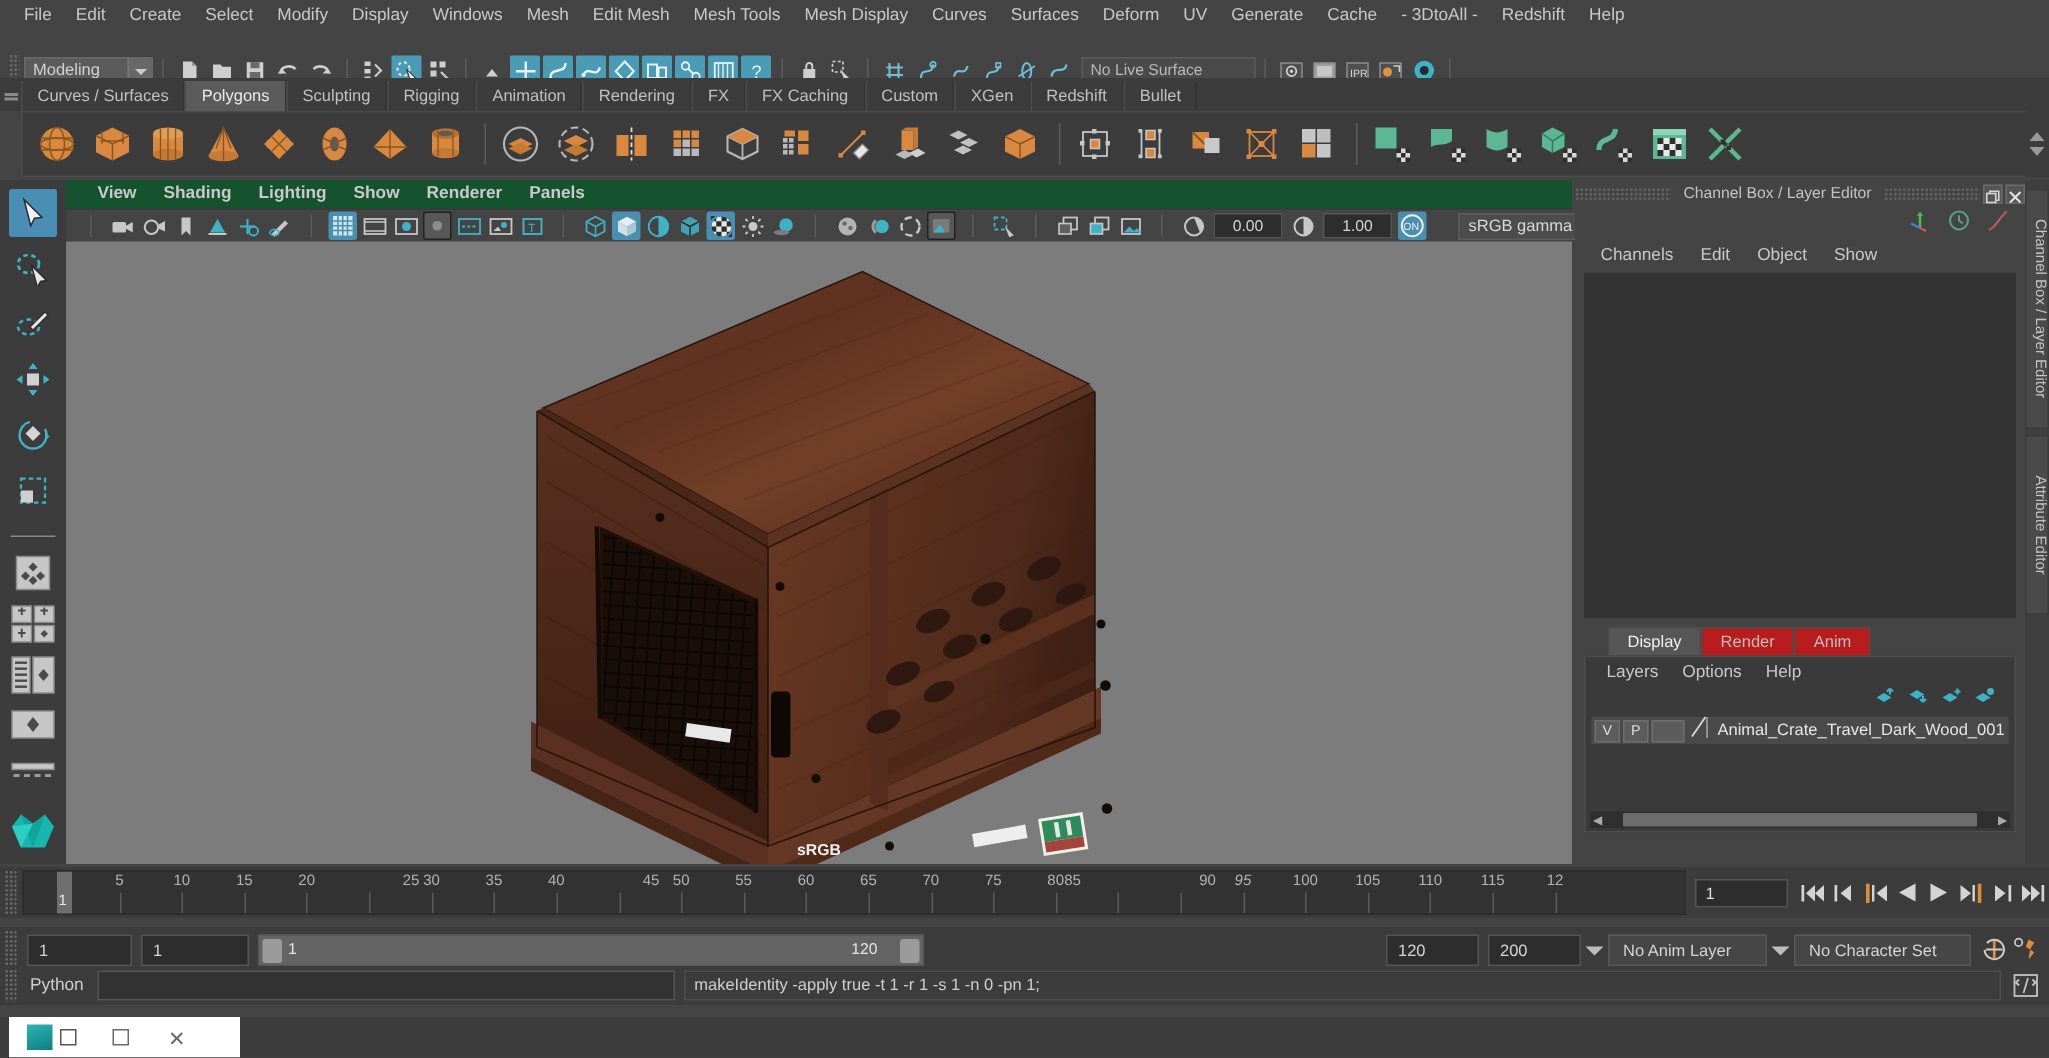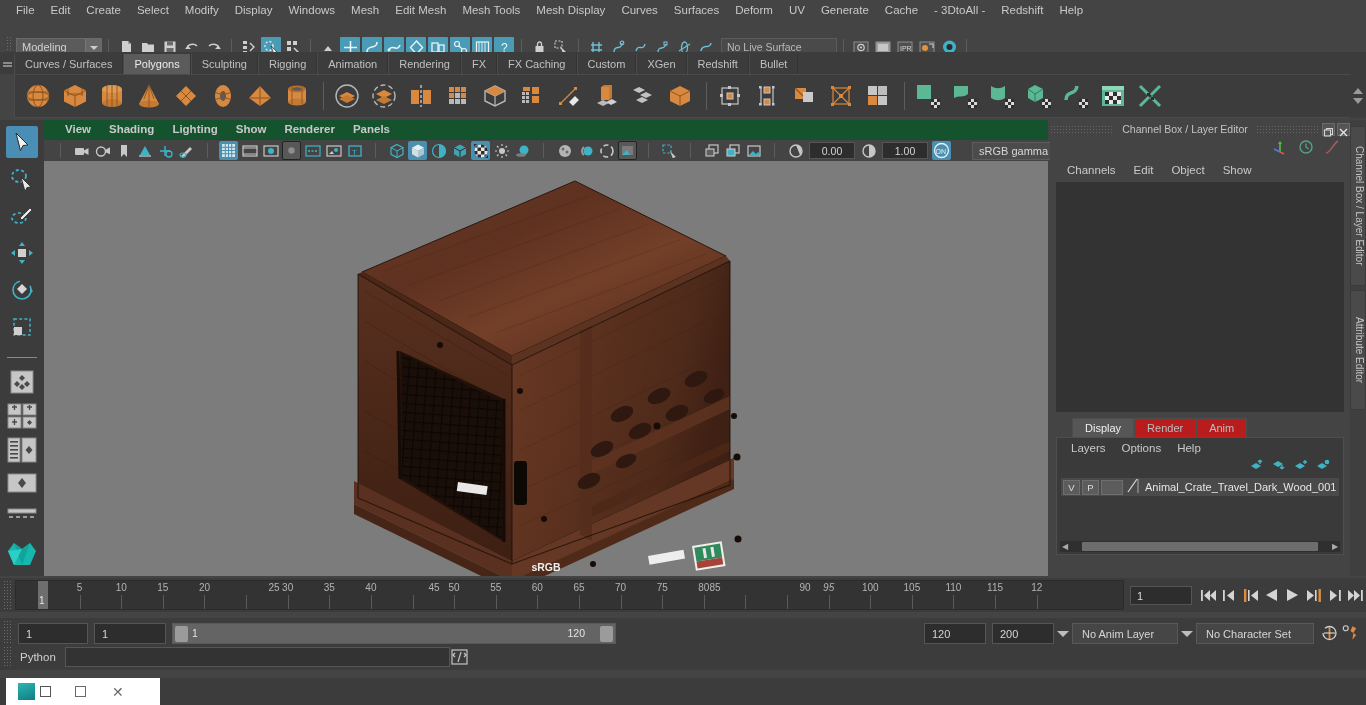--- a/index.html
+++ b/index.html
@@ -1548,20 +1548,21 @@
           <circle cx="5" cy="4" r="2.6" fill="none" stroke="#cfcfcf" stroke-width="1.2"></circle>
           <path d="M12 2l-2 5 3 2-1 7 4-5-3-2 3-5z" fill="#e08b3c"></path>
         </svg>
     </div>
   </div>
 
   <div class="cmdrow">
     <div class="cgrip"></div>
     <div class="cmdlabel">Python</div>
     <div class="cmdinput"></div>
+    <div class="cmdout">makeIdentity -apply true -t 1 -r 1 -s 1 -n 0 -pn 1;</div>
     <div class="cmdbtn">
       <svg width="17" height="16" viewBox="0 0 17 16">
           <rect x="1" y="1" width="15" height="14" fill="none" stroke="#c3c3c3" stroke-width="1.2"></rect>
           <path d="M4 4l-2 2 2 2M13 4l2 2-2 2" stroke="#c3c3c3" stroke-width="1.3" fill="none"></path>
           <path d="M10 3l-3 10" stroke="#c3c3c3" stroke-width="1.2"></path>
         </svg>
     </div>
   </div>
 
   <div class="taskbar">

